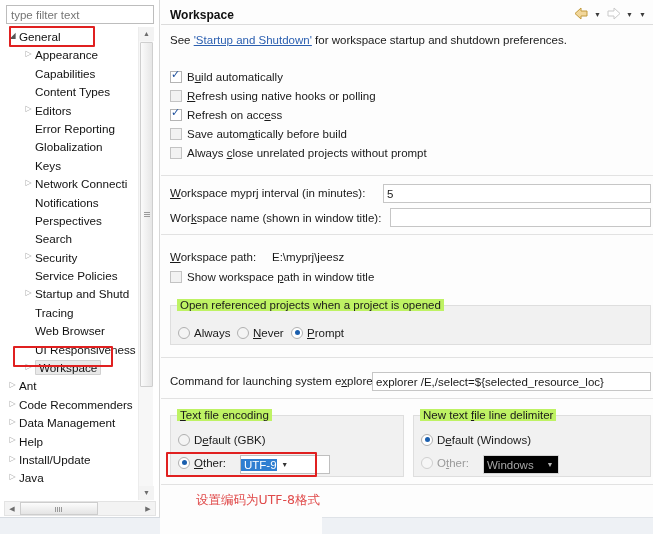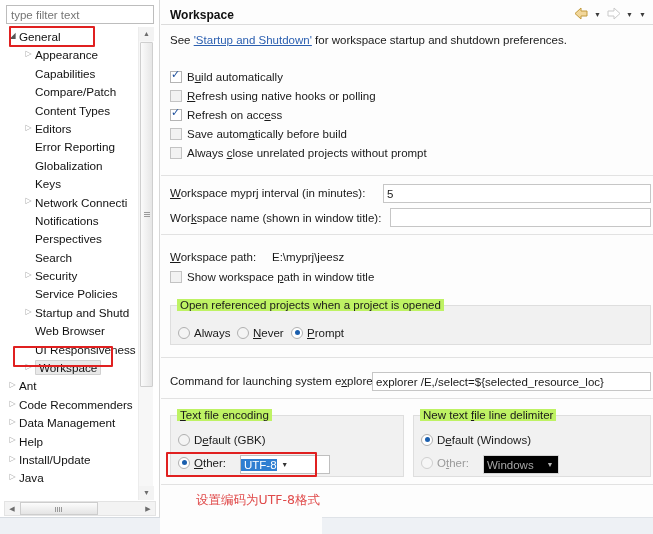--- a/index.html
+++ b/index.html
@@ -211,33 +211,33 @@
 
     <div id="filter-wrap">
       <input id="filter-input" type="text" placeholder="type filter text" style="">
     </div>
 
     <div id="tree-scroll">
       <div id="tree">
           <div class="tree-row depth0"><span class="arrow open">◢</span><span class="lbl">General</span></div>
           <div class="tree-row depth1"><span class="arrow">▷</span><span class="lbl">Appearance</span></div>
           <div class="tree-row depth1"><span class="arrow"></span><span class="lbl">Capabilities</span></div>
-          <div class="tree-row depth1"><span class="arrow"></span><span class="lbl">Compare/Patch</span></div>
           <div class="tree-row depth1"><span class="arrow"></span><span class="lbl">Content Types</span></div>
           <div class="tree-row depth1"><span class="arrow">▷</span><span class="lbl">Editors</span></div>
           <div class="tree-row depth1"><span class="arrow"></span><span class="lbl">Error Reporting</span></div>
           <div class="tree-row depth1"><span class="arrow"></span><span class="lbl">Globalization</span></div>
           <div class="tree-row depth1"><span class="arrow"></span><span class="lbl">Keys</span></div>
           <div class="tree-row depth1"><span class="arrow">▷</span><span class="lbl">Network Connecti</span></div>
           <div class="tree-row depth1"><span class="arrow"></span><span class="lbl">Notifications</span></div>
           <div class="tree-row depth1"><span class="arrow"></span><span class="lbl">Perspectives</span></div>
           <div class="tree-row depth1"><span class="arrow"></span><span class="lbl">Search</span></div>
           <div class="tree-row depth1"><span class="arrow">▷</span><span class="lbl">Security</span></div>
           <div class="tree-row depth1"><span class="arrow"></span><span class="lbl">Service Policies</span></div>
           <div class="tree-row depth1"><span class="arrow">▷</span><span class="lbl">Startup and Shutd</span></div>
+          <div class="tree-row depth1"><span class="arrow"></span><span class="lbl">Tracing</span></div>
           <div class="tree-row depth1"><span class="arrow"></span><span class="lbl">Web Browser</span></div>
           <div class="tree-row depth1"><span class="arrow"></span><span class="lbl">UI Responsiveness</span></div>
           <div class="tree-row depth1 selected"><span class="arrow">▷</span><span class="lbl">Workspace</span></div>
           <div class="tree-row depth0"><span class="arrow">▷</span><span class="lbl">Ant</span></div>
           <div class="tree-row depth0"><span class="arrow">▷</span><span class="lbl">Code Recommenders</span></div>
           <div class="tree-row depth0"><span class="arrow">▷</span><span class="lbl">Data Management</span></div>
           <div class="tree-row depth0"><span class="arrow">▷</span><span class="lbl">Help</span></div>
           <div class="tree-row depth0"><span class="arrow">▷</span><span class="lbl">Install/Update</span></div>
           <div class="tree-row depth0"><span class="arrow">▷</span><span class="lbl">Java</span></div>
         </div>
@@ -344,21 +344,21 @@
     <div class="groupbox" style="left:9px; top:415px; width:234px; height:62px;"></div>
     <div class="group-title" style="left:16px; top:409px;"><span></span><u>T</u><span>ext file encoding</span></div>
 
     <div class="opt-row" style="left:17px; top:434px;">
       <span class="rb"></span><span><span>D</span><u>e</u><span>fault (GBK)</span></span>
     </div>
     <div class="opt-row" style="left:17px; top:457px;">
       <span class="rb on"></span><span><span></span><u>O</u><span>ther:</span></span>
     </div>
     <div class="combo" style="left:79px; top:455px; width:90px;">
-      <span class="val sel">UTF-8</span>
+      <span class="val sel">UTF-9</span>
       <span class="btn">▼</span>
     </div>
 
     <div class="groupbox" style="left:252px; top:415px; width:238px; height:62px;"></div>
     <div class="group-title" style="left:259px; top:409px;"><span>New text </span><u>f</u><span>ile line delimiter</span></div>
 
     <div class="opt-row" style="left:260px; top:434px;">
       <span class="rb on"></span><span><span>D</span><u>e</u><span>fault (Windows)</span></span>
     </div>
     <div class="opt-row dim" style="left:260px; top:457px;">

